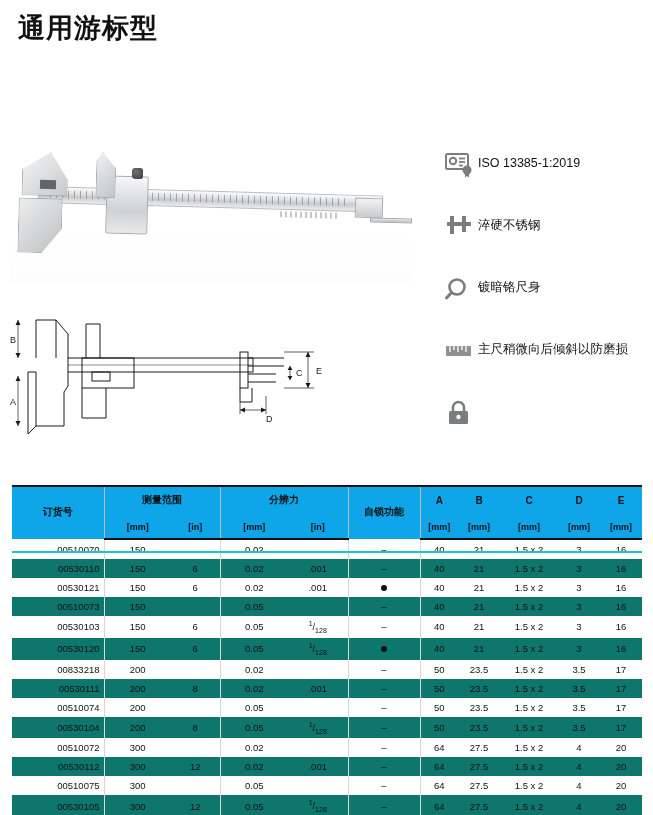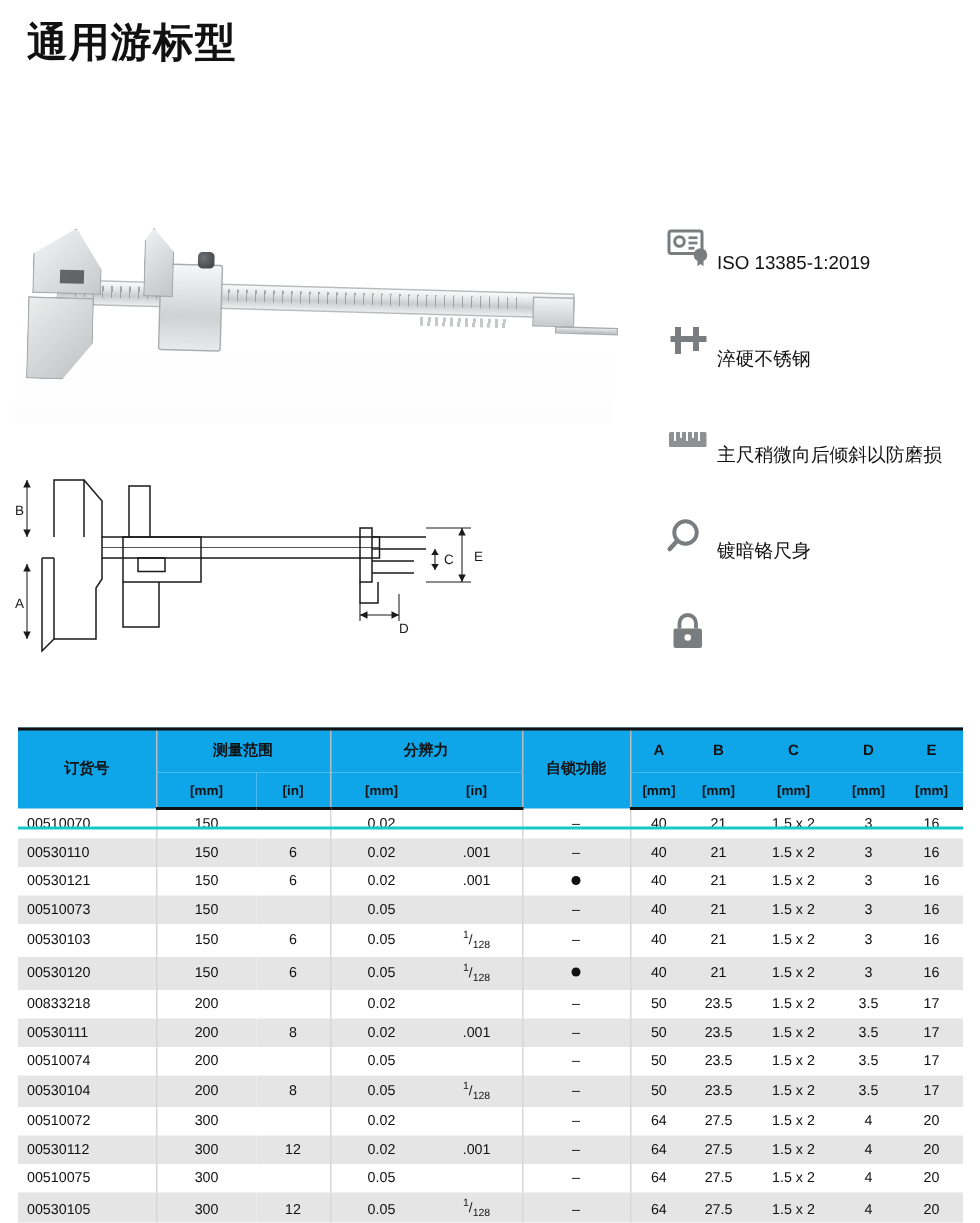--- a/index.html
+++ b/index.html
@@ -147,21 +147,20 @@
     display: flex;
     align-items: center;
     justify-content: center;
     color: #7a7d80;
   }
   .feature .ftext {
     font-size: 12.5px;
     line-height: 17px;
     color: #111;
     padding-top: 7px;
-    margin-top: 12px;
   }
 
   
   .drawing {
     position: absolute;
     left: 8px; top: 300px;
     width: 330px; height: 160px;
   }
   .drawing svg { display: block; }
 
@@ -194,22 +193,22 @@
   }
   table.spec thead tr.grp th.sep-l { border-left: 1px solid #b9bcbe; }
   table.spec thead tr.units th.sep-l { border-left: 1px solid #b9bcbe; }
   table.spec tbody td {
     padding: 4px 4px;
     text-align: center;
     height: 19px;
     color: #111;
   }
   table.spec tbody td.sep-l { border-left: 1px solid #d6d8da; }
-  table.spec tbody td.ord { text-align: left; padding-left: 6px; }
-  table.spec tbody tr.alt { background: #e5e5e5; }
+  table.spec tbody td.ord { text-align: right; padding-left: 6px; }
+  table.spec tbody tr.alt { background: #0f766e; }
   .accent-line {
     position: absolute;
     left: 12px; top: 551px;
     width: 630px; height: 2px;
     background: #18c7c7;
   }
   .hdr-rule-top {
     position: absolute;
     left: 12px; top: 485px;
     width: 630px; height: 2px;
@@ -273,41 +272,41 @@
           <path d="M6 12 L6 20 L10 20 L10 12 Z" fill="#7a7d80"></path>
           <path d="M18 12 L18 18 L22 18 L22 12 Z" fill="#7a7d80"></path>
         </svg>
       </span>
       <span class="ftext">淬硬不锈钢</span>
     </div>
 
     <div class="feature">
       <span class="ficon">
         <svg width="30" height="26" viewBox="0 0 30 26">
+          <circle cx="13" cy="11" r="7.5" fill="none" stroke="#7a7d80" stroke-width="2.6"></circle>
+          <line x1="7.5" y1="16.5" x2="2.5" y2="22" stroke="#7a7d80" stroke-width="3" stroke-linecap="round"></line>
+        </svg>
+      </span>
+      <span class="ftext">镀暗铬尺身</span>
+    </div>
+
+    <div class="feature">
+      <span class="ficon">
+        <svg width="30" height="26" viewBox="0 0 30 26">
           <rect x="2" y="8" width="25" height="10" rx="1" fill="#8e9194"></rect>
           <g stroke="#ffffff" stroke-width="1.3">
             <line x1="6" y1="8" x2="6" y2="14"></line>
             <line x1="10" y1="8" x2="10" y2="12"></line>
             <line x1="14" y1="8" x2="14" y2="14"></line>
             <line x1="18" y1="8" x2="18" y2="12"></line>
             <line x1="22" y1="8" x2="22" y2="14"></line>
           </g>
         </svg>
       </span>
       <span class="ftext">主尺稍微向后倾斜以防磨损</span>
-    </div>
-
-    <div class="feature">
-      <span class="ficon">
-        <svg width="30" height="26" viewBox="0 0 30 26">
-          <circle cx="13" cy="11" r="7.5" fill="none" stroke="#7a7d80" stroke-width="2.6"></circle>
-          <line x1="7.5" y1="16.5" x2="2.5" y2="22" stroke="#7a7d80" stroke-width="3" stroke-linecap="round"></line>
-        </svg>
-      </span>
-      <span class="ftext">镀暗铬尺身</span>
     </div>
 
     <div class="feature">
       <span class="ficon">
         <svg width="30" height="26" viewBox="0 0 30 26">
           <path d="M9 11 L9 7.5 A5.5 5.5 0 0 1 20 7.5 L20 11" fill="none" stroke="#7a7d80" stroke-width="2.6"></path>
           <rect x="5" y="11" width="19" height="13" rx="1.5" fill="#7a7d80"></rect>
           <circle cx="14.5" cy="17" r="2.2" fill="#ffffff"></circle>
         </svg>
       </span>

